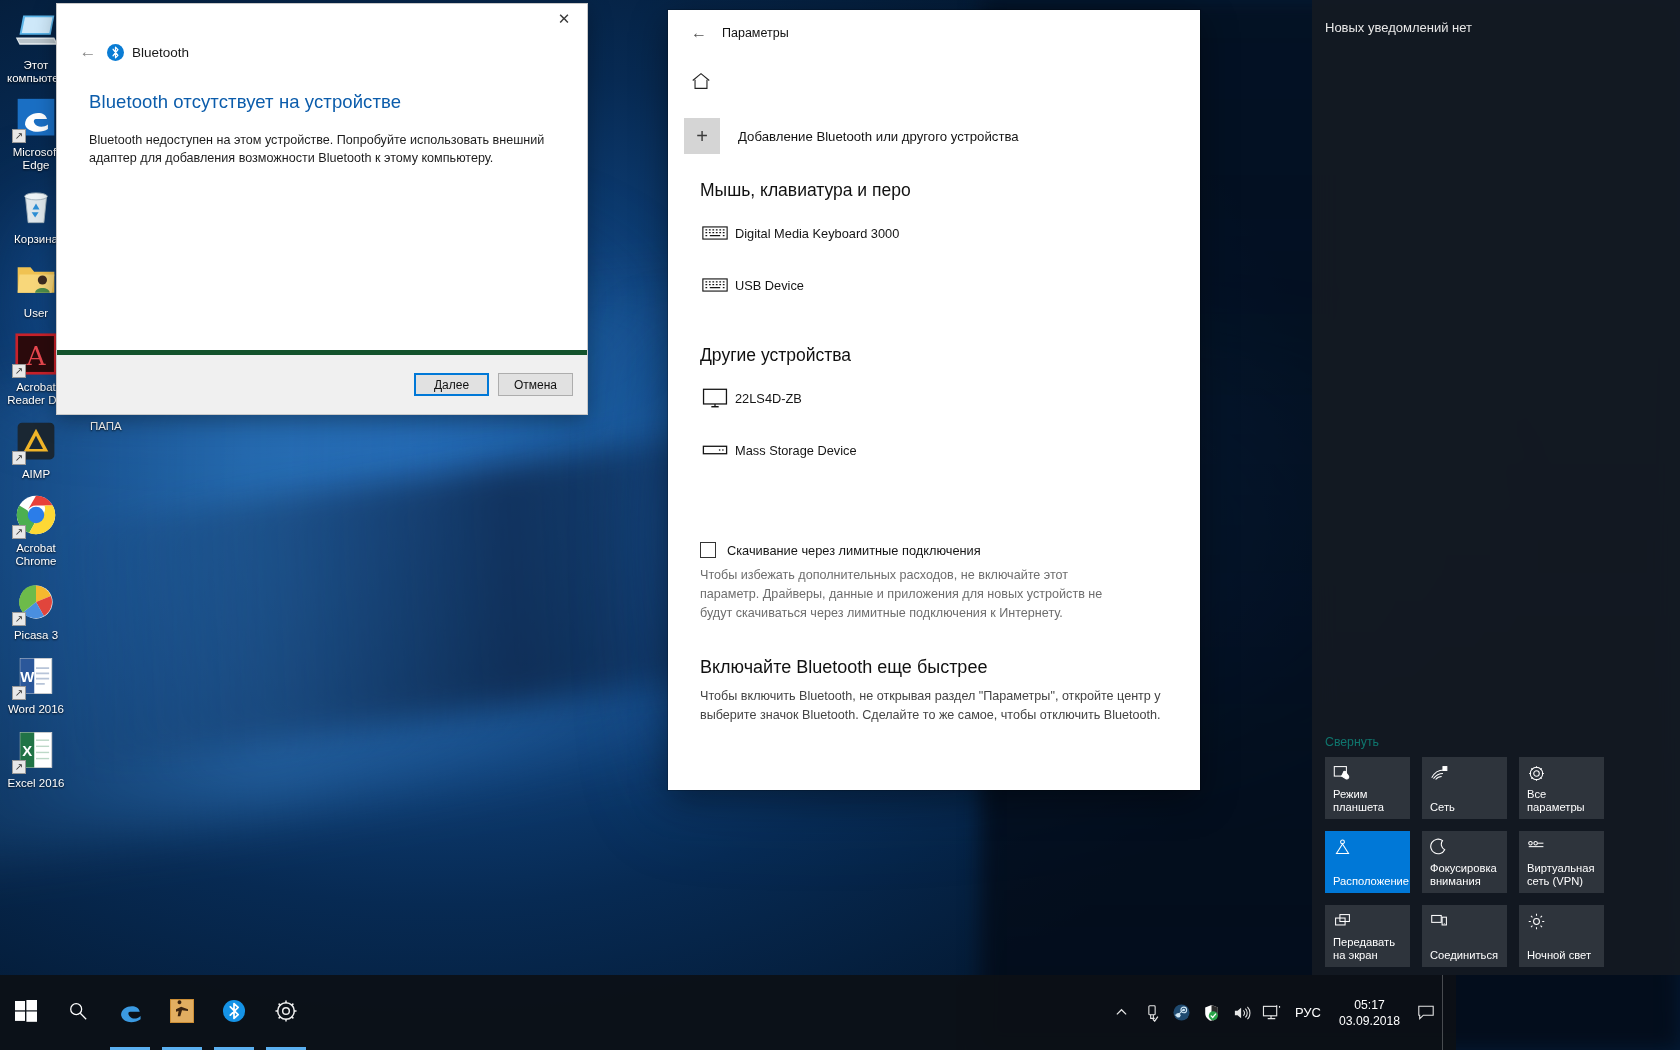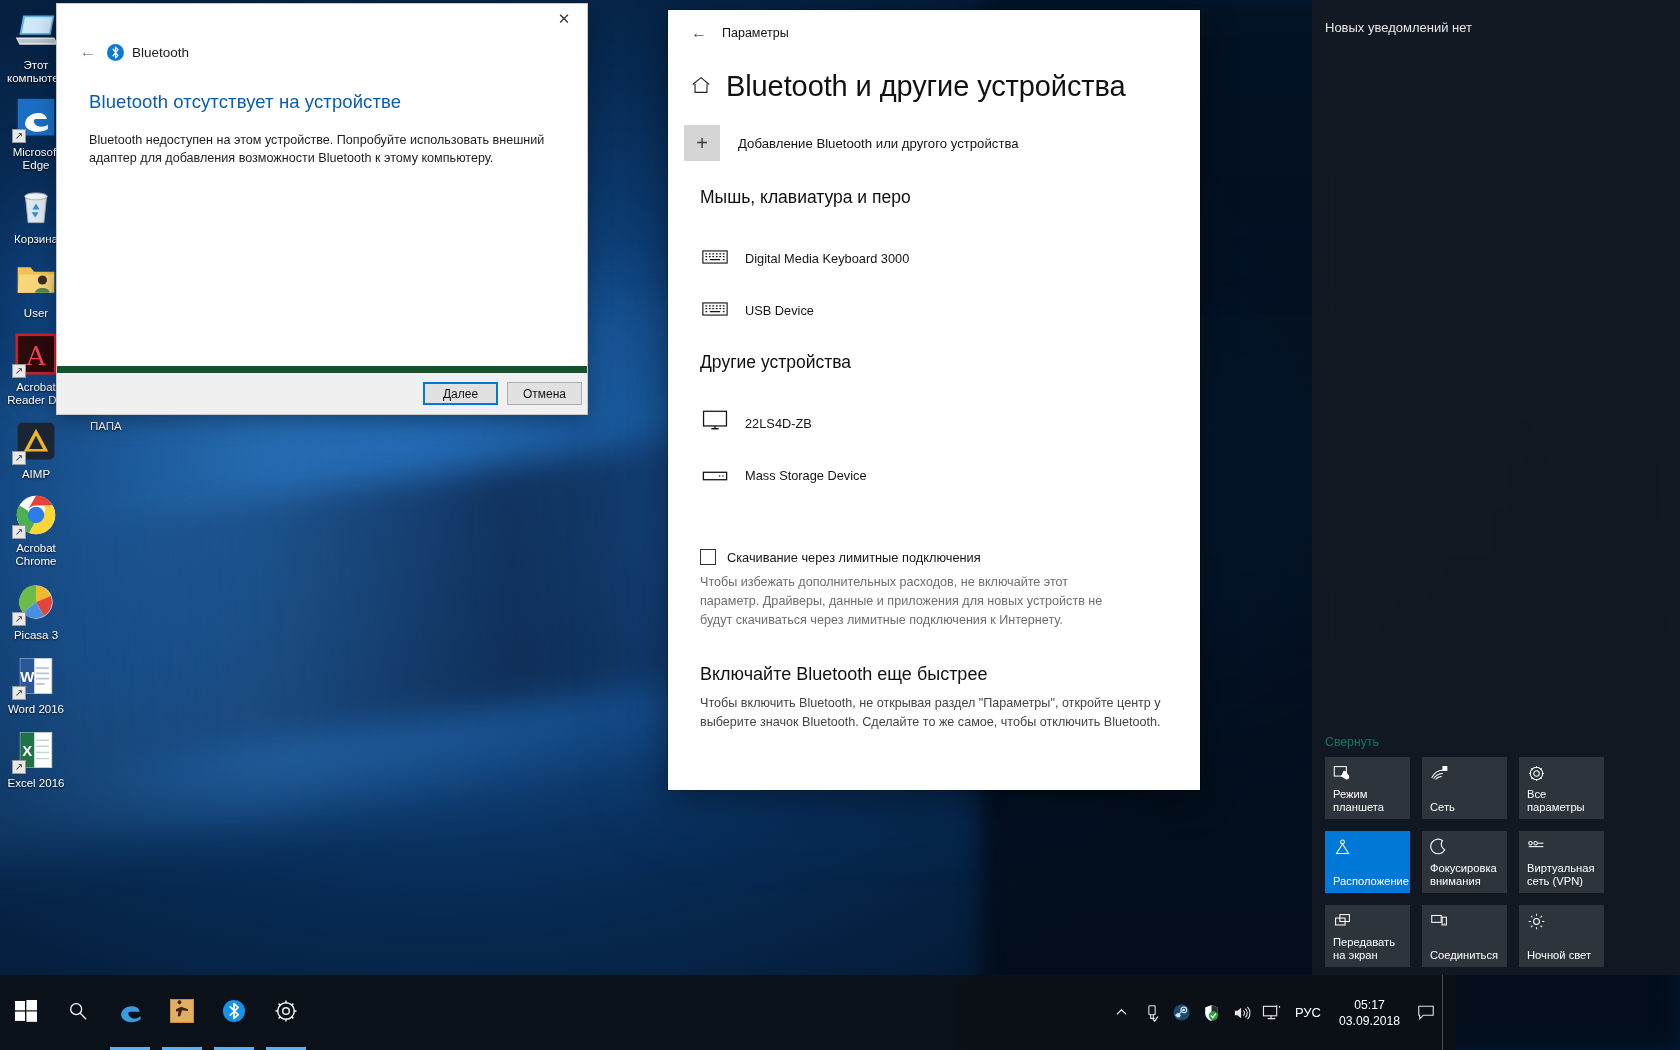--- a/index.html
+++ b/index.html
@@ -105,23 +105,23 @@
   #bt-brand .txt { font-size: 13.5px; color: #1a1a1a; }
   #bt-body { flex: 1; padding: 22px 34px 0 32px; }
   #bt-h1 {
     font-size: 18.5px; color: #0b5cab; font-weight: 400;
     letter-spacing: 0.1px; margin-bottom: 18px;
   }
   #bt-desc {
     font-size: 12.6px; color: #1d1d1d; line-height: 18px; max-width: 480px;
   }
   #bt-footer {
-    height: 48px; background: #f0f0f0; border-top: 7px solid #14532d;
+    height: 64px; background: #f0f0f0; border-top: 5px solid #14532d;
     display: flex; align-items: center; justify-content: flex-end; gap: 9px;
-    padding-right: 5px;
+    padding-right: 14px;
   }
   .win-btn {
     min-width: 75px; height: 23px; padding: 0 10px;
     font-size: 12px; color: #111;
     background: #e1e1e1; border: 1px solid #adadad;
     display: flex; align-items: center; justify-content: center;
   }
   .win-btn.primary { border: 2px solid #0078d7; background: #e1e1e1; }
 
   
@@ -154,21 +154,21 @@
   .add-plus {
     width: 36px; height: 36px; background: #d5d5d5;
     display: flex; align-items: center; justify-content: center;
     font-size: 20px; color: #3a3a3a; font-weight: 300;
   }
   .add-label { font-size: 13.2px; color: #141414; }
   .group-title {
     font-size: 17.5px; font-weight: 400; color: #111;
     margin: 10px 0 6px 16px;
   }
-  .device-row { display: flex; align-items: flex-end; gap: 15px; height: 52px; padding-left: 16px; }
+  .device-row { display: flex; align-items: center; gap: 5px; height: 52px; padding-left: 16px; }
   .device-icon { width: 30px; display: flex; align-items: center; justify-content: center; color: #151515; }
   .device-name { font-size: 12.8px; color: #151515; }
   .checkbox-row { display: flex; align-items: center; gap: 11px; margin: 16px 0 8px 16px; }
   .cbox { width: 16px; height: 16px; border: 1px solid #333; background: #fff; }
   .checkbox-label { font-size: 12.8px; color: #151515; }
   .muted-par {
     font-size: 12.6px; color: #6e6e6e; line-height: 19px;
     margin-left: 16px; max-width: 420px;
   }
   .section-head {
@@ -417,21 +417,20 @@
     <div id="settings-apptitle">Параметры</div>
   </div>
 
   <div id="settings-header">
     <span id="home-icon">
       <svg width="22" height="22" viewBox="0 0 24 24" fill="none" stroke="#222" stroke-width="1.2">
         <path d="M3 11.5 L12 4 L21 11.5"></path>
         <path d="M5.5 10.5 L5.5 20 L18.5 20 L18.5 10.5"></path>
       </svg>
     </span>
-    <div id="settings-title">Bluetooth и другие устройства</div>
   </div>
 
   <div id="settings-scroll">
 
     <div class="add-row">
       <div class="add-plus">+</div>
       <div class="add-label">Добавление Bluetooth или другого устройства</div>
     </div>
 
     <div class="group-title">Мышь, клавиатура и перо</div>

